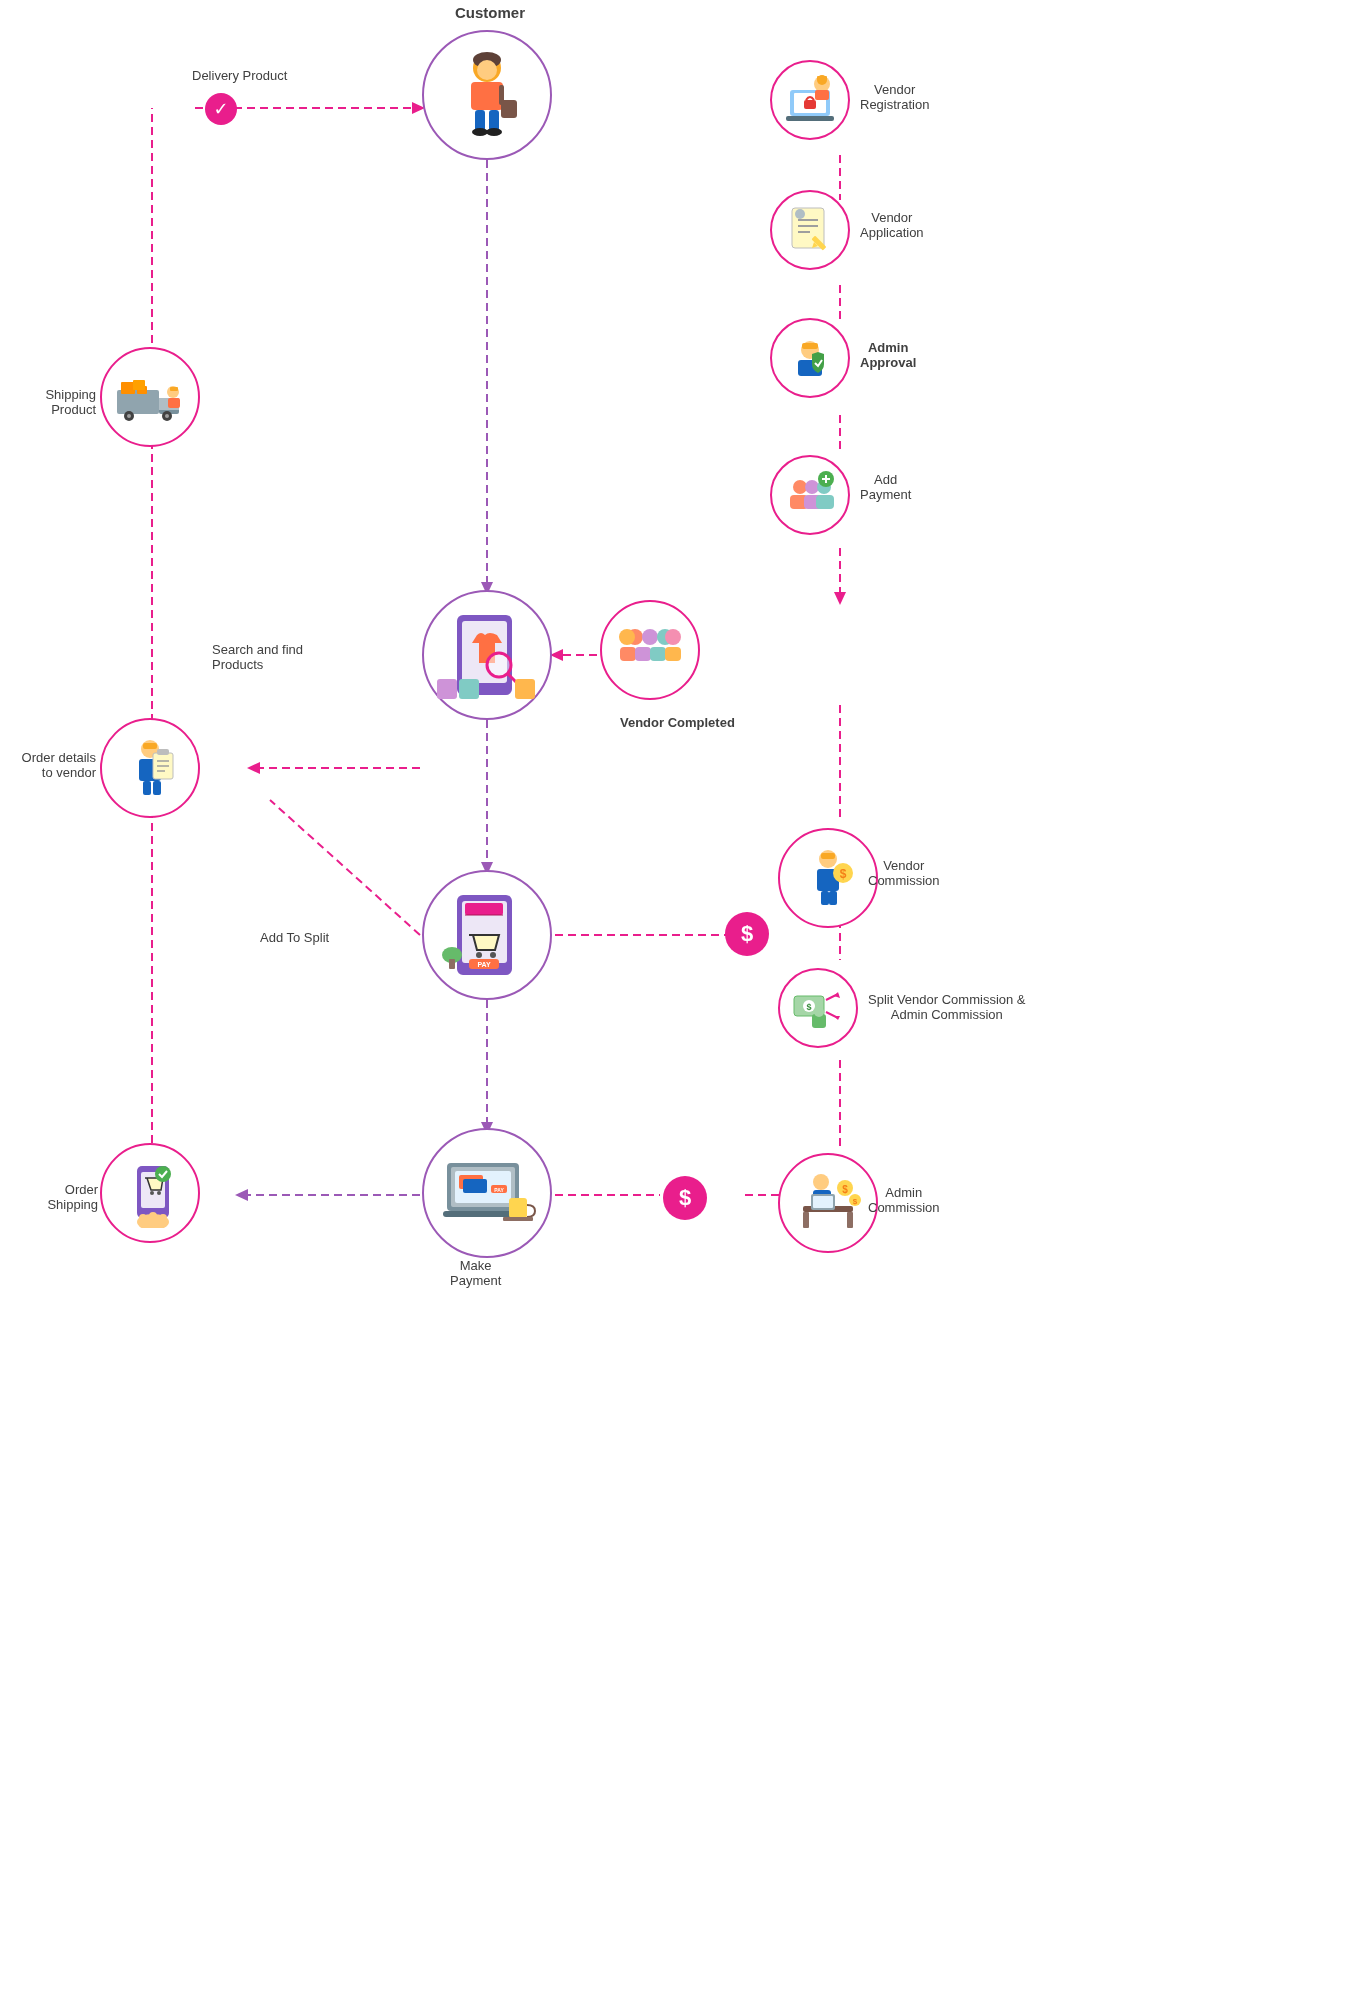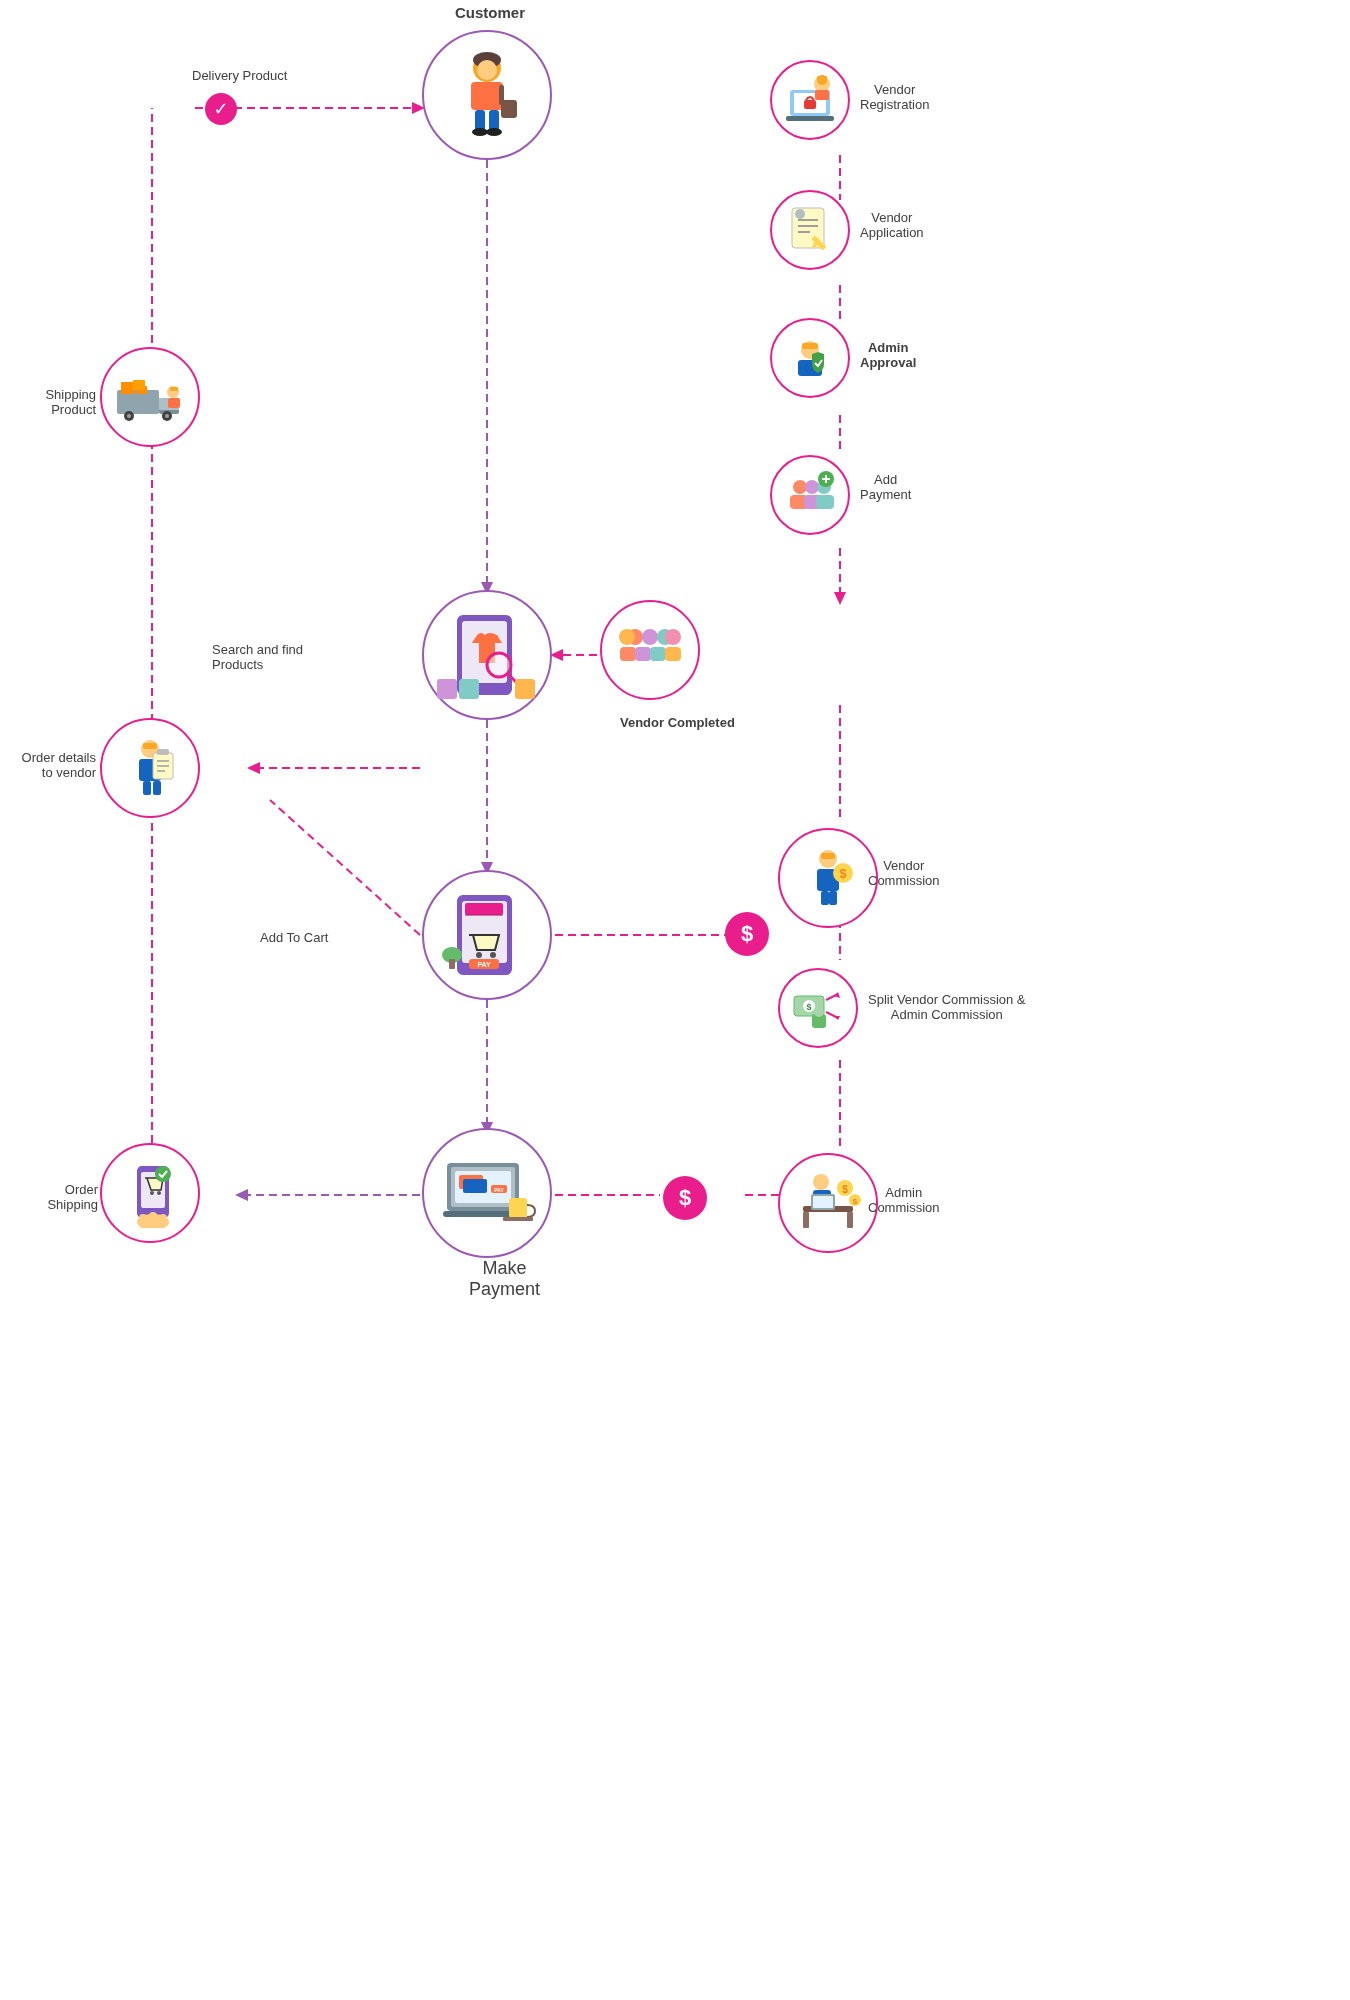--- a/index.html
+++ b/index.html
@@ -364,21 +364,21 @@
         <circle cx="56" cy="70" r="3" fill="#555"></circle>
 
         <rect x="32" y="74" width="30" height="10" rx="3" fill="#ff7043"></rect>
         <text x="47" y="82" text-anchor="middle" font-size="7" fill="#fff" font-weight="bold">PAY</text>
 
         <ellipse cx="15" cy="70" rx="10" ry="8" fill="#66bb6a"></ellipse>
         <rect x="12" y="74" width="6" height="10" rx="1" fill="#8d6e63"></rect>
       </svg>
     </div>
   </div>
-  <div class="node-label" style="left:260px; top:930px; font-size:13px;">Add To Cart</div>
+  <div class="node-label" style="left:260px; top:930px; font-size:13px;">Add To Split</div>
 
   <div class="node node-medium" style="left:778px; top:828px;">
     <div class="illustration">
       <svg width="70" height="70" viewBox="0 0 70 70">
 
         <circle cx="35" cy="16" r="9" fill="#ffcc80"></circle>
         <rect x="28" y="10" width="14" height="6" rx="2" fill="#f9a825"></rect>
         <rect x="24" y="26" width="22" height="22" rx="3" fill="#1565c0"></rect>
 
         <circle cx="50" cy="30" r="10" fill="#ffd54f"></circle>
@@ -456,21 +456,21 @@
         <text x="62" y="49" text-anchor="middle" font-size="5" fill="#fff" font-weight="bold">PAY</text>
 
         <rect x="6" y="68" width="80" height="6" rx="3" fill="#546e7a"></rect>
 
         <rect x="72" y="55" width="18" height="20" rx="3" fill="#ffd54f"></rect>
         <path d="M90 62 Q98 62 98 68 Q98 74 90 74" stroke="#795548" stroke-width="2" fill="none"></path>
         <rect x="66" y="74" width="30" height="4" rx="1" fill="#8d6e63"></rect>
       </svg>
     </div>
   </div>
-  <div class="node-label" style="left:450px; top:1258px; white-space:pre-line; text-align:center; font-size:18px;margin-left:19px;">Make
+  <div class="node-label" style="left:450px; top:1258px; white-space:pre-line; text-align:center; font-size:13px;">Make
 Payment</div>
 
   <div class="dollar-circle" style="left:663px; top:1176px;">$</div>
 
   <div class="node node-medium" style="left:778px; top:1153px;">
     <div class="illustration">
       <svg width="70" height="70" viewBox="0 0 70 70">
 
         <circle cx="28" cy="14" r="8" fill="#ffcc80"></circle>
         <rect x="20" y="22" width="18" height="16" rx="3" fill="#1565c0"></rect>

